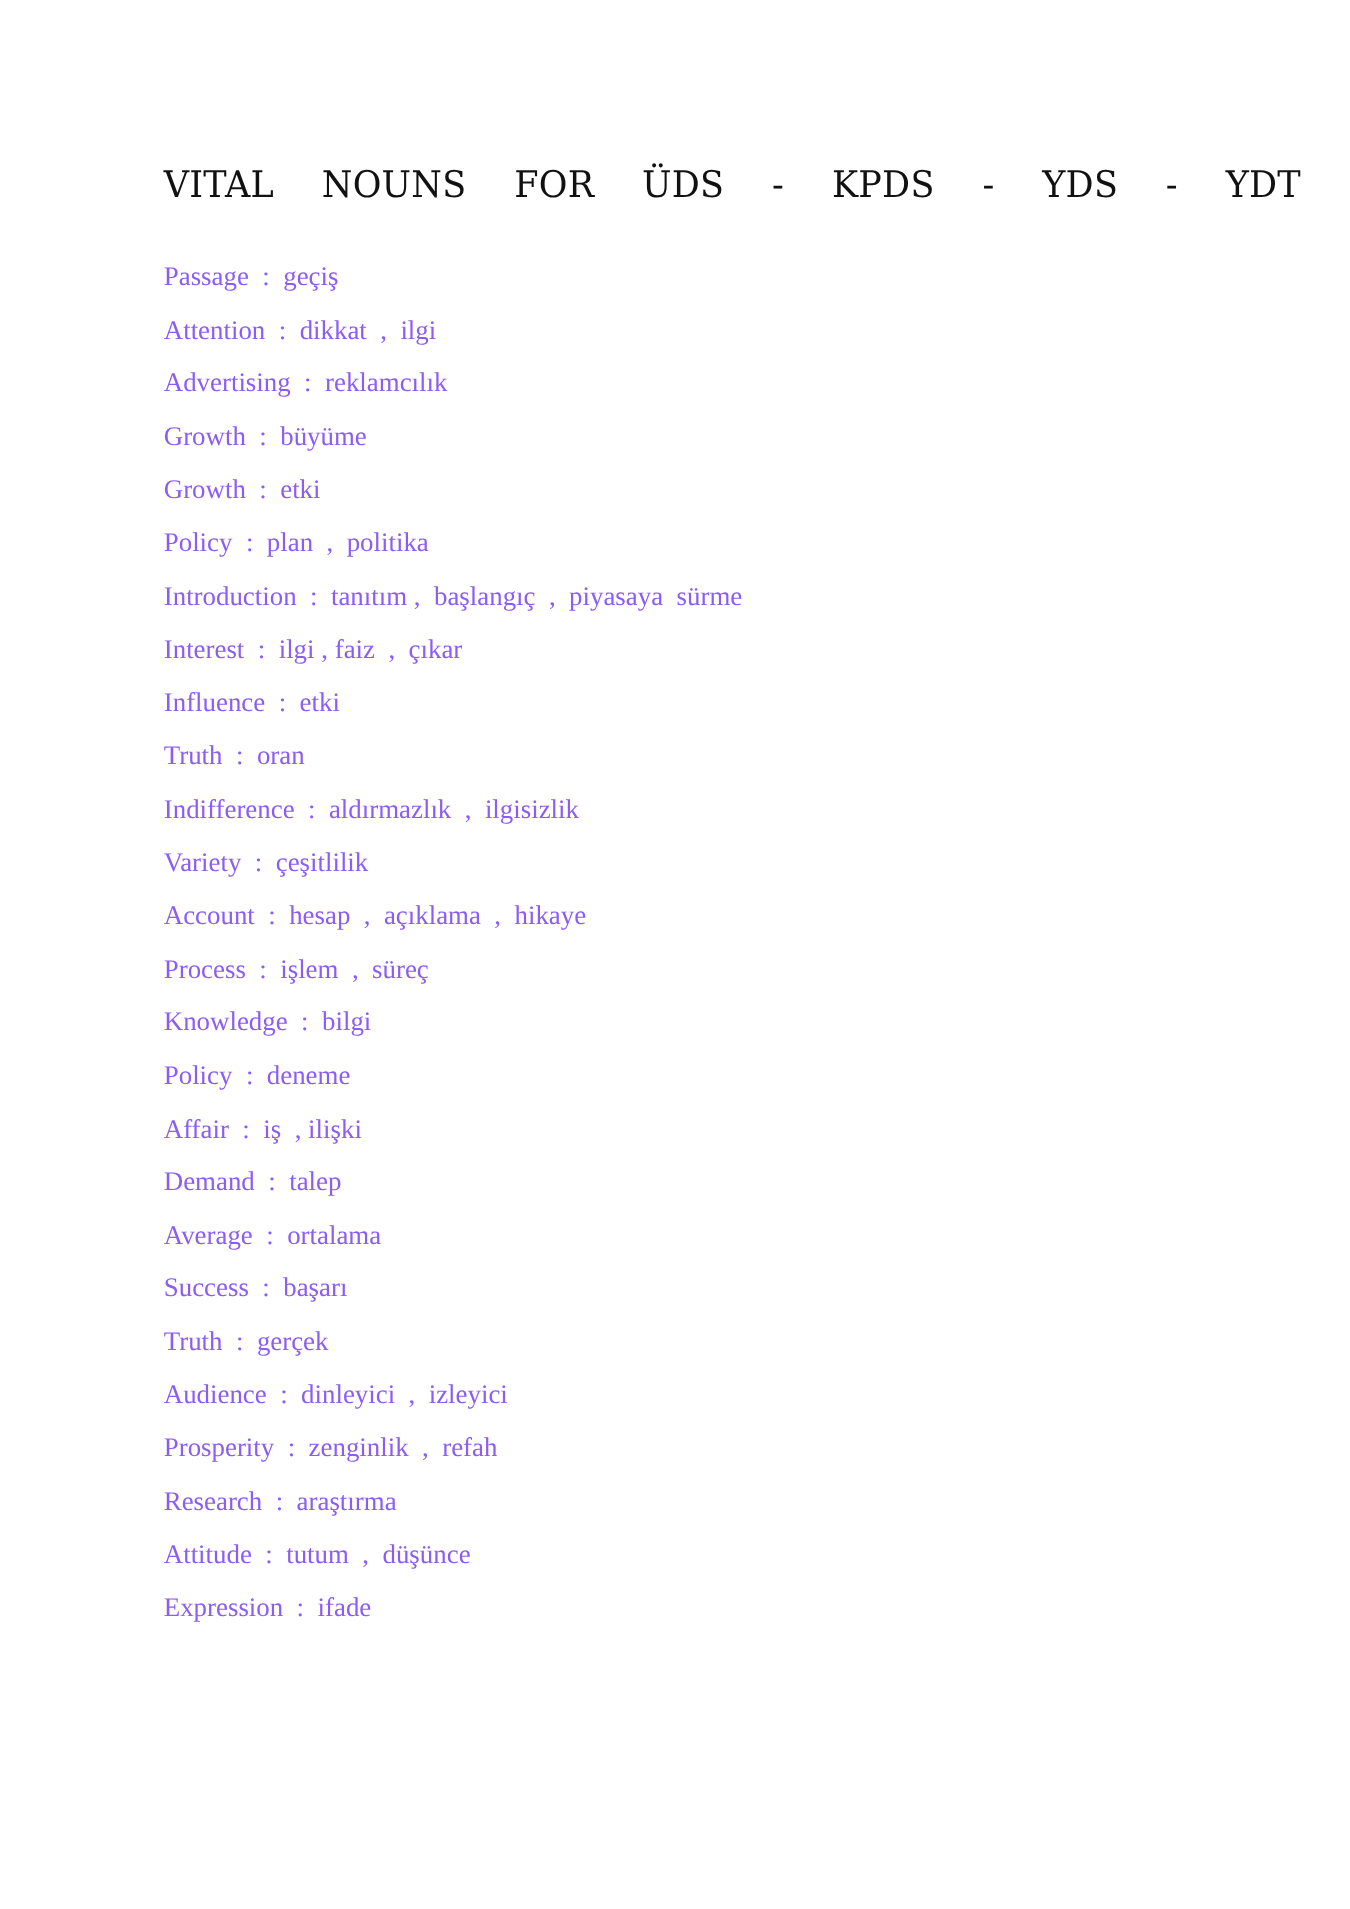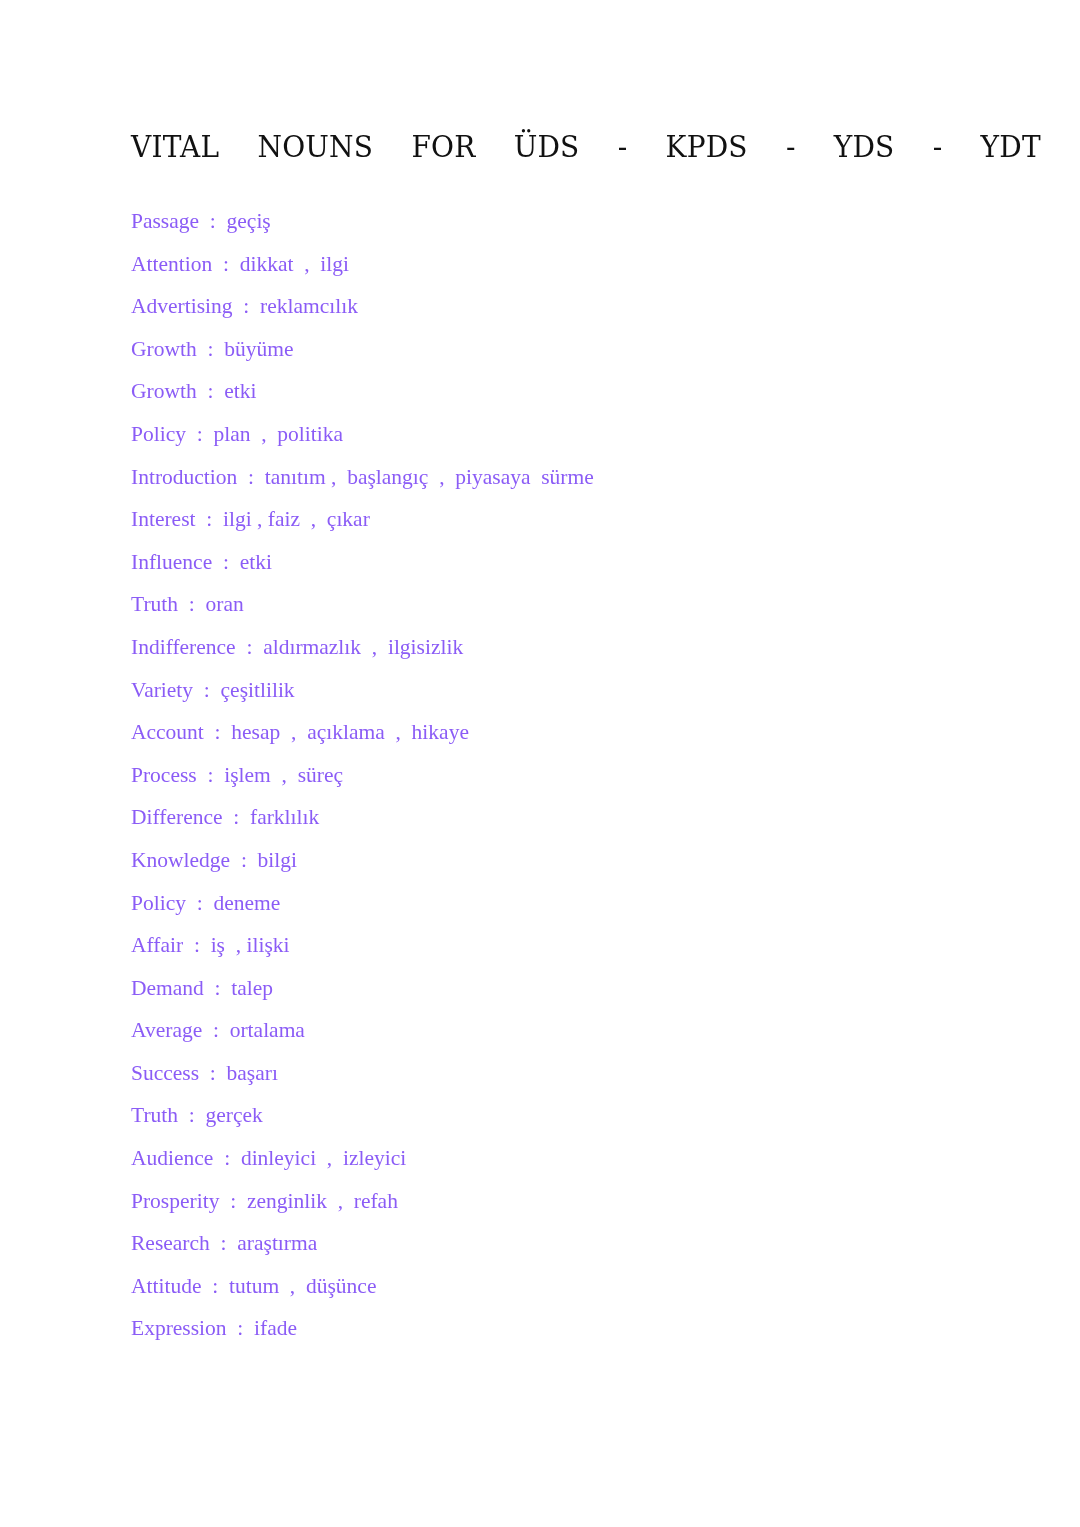--- a/index.html
+++ b/index.html
@@ -73,21 +73,20 @@
     <li class="entry"><span class="term">Growth</span><span class="sep">  :  </span><span class="meaning">etki</span></li>
     <li class="entry"><span class="term">Policy</span><span class="sep">  :  </span><span class="meaning">plan  ,  politika</span></li>
     <li class="entry"><span class="term">Introduction</span><span class="sep">  :  </span><span class="meaning">tanıtım ,  başlangıç  ,  piyasaya  sürme</span></li>
     <li class="entry"><span class="term">Interest</span><span class="sep">  :  </span><span class="meaning">ilgi , faiz  ,  çıkar</span></li>
     <li class="entry"><span class="term">Influence</span><span class="sep">  :  </span><span class="meaning">etki</span></li>
     <li class="entry"><span class="term">Truth</span><span class="sep">  :  </span><span class="meaning">oran</span></li>
     <li class="entry"><span class="term">Indifference</span><span class="sep">  :  </span><span class="meaning">aldırmazlık  ,  ilgisizlik</span></li>
     <li class="entry"><span class="term">Variety</span><span class="sep">  :  </span><span class="meaning">çeşitlilik</span></li>
     <li class="entry"><span class="term">Account</span><span class="sep">  :  </span><span class="meaning">hesap  ,  açıklama  ,  hikaye</span></li>
     <li class="entry"><span class="term">Process</span><span class="sep">  :  </span><span class="meaning">işlem  ,  süreç</span></li>
-    <li class="entry"><span class="term">Difference</span><span class="sep">  :  </span><span class="meaning">farklılık</span></li>
     <li class="entry"><span class="term">Knowledge</span><span class="sep">  :  </span><span class="meaning">bilgi</span></li>
     <li class="entry"><span class="term">Policy</span><span class="sep">  :  </span><span class="meaning">deneme</span></li>
     <li class="entry"><span class="term">Affair</span><span class="sep">  :  </span><span class="meaning">iş  , ilişki</span></li>
     <li class="entry"><span class="term">Demand</span><span class="sep">  :  </span><span class="meaning">talep</span></li>
     <li class="entry"><span class="term">Average</span><span class="sep">  :  </span><span class="meaning">ortalama</span></li>
     <li class="entry"><span class="term">Success</span><span class="sep">  :  </span><span class="meaning">başarı</span></li>
     <li class="entry"><span class="term">Truth</span><span class="sep">  :  </span><span class="meaning">gerçek</span></li>
     <li class="entry"><span class="term">Audience</span><span class="sep">  :  </span><span class="meaning">dinleyici  ,  izleyici</span></li>
     <li class="entry"><span class="term">Prosperity</span><span class="sep">  :  </span><span class="meaning">zenginlik  ,  refah</span></li>
     <li class="entry"><span class="term">Research</span><span class="sep">  :  </span><span class="meaning">araştırma</span></li>

